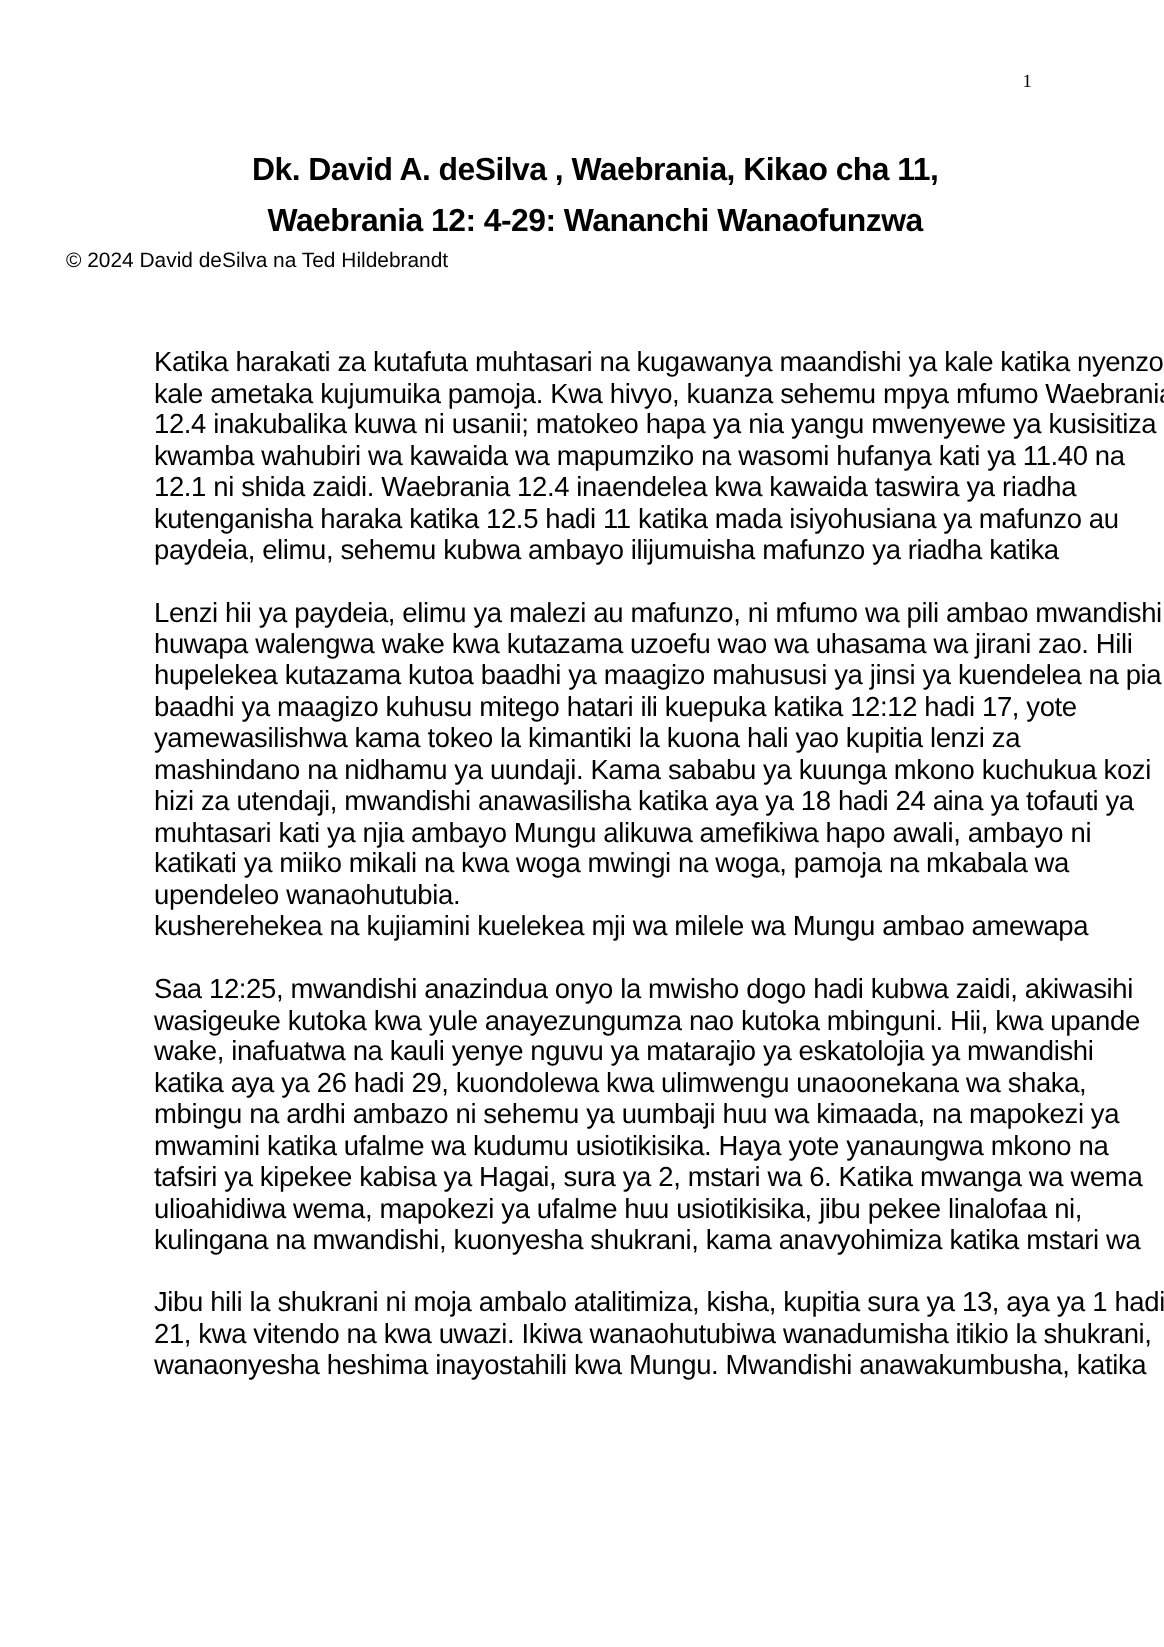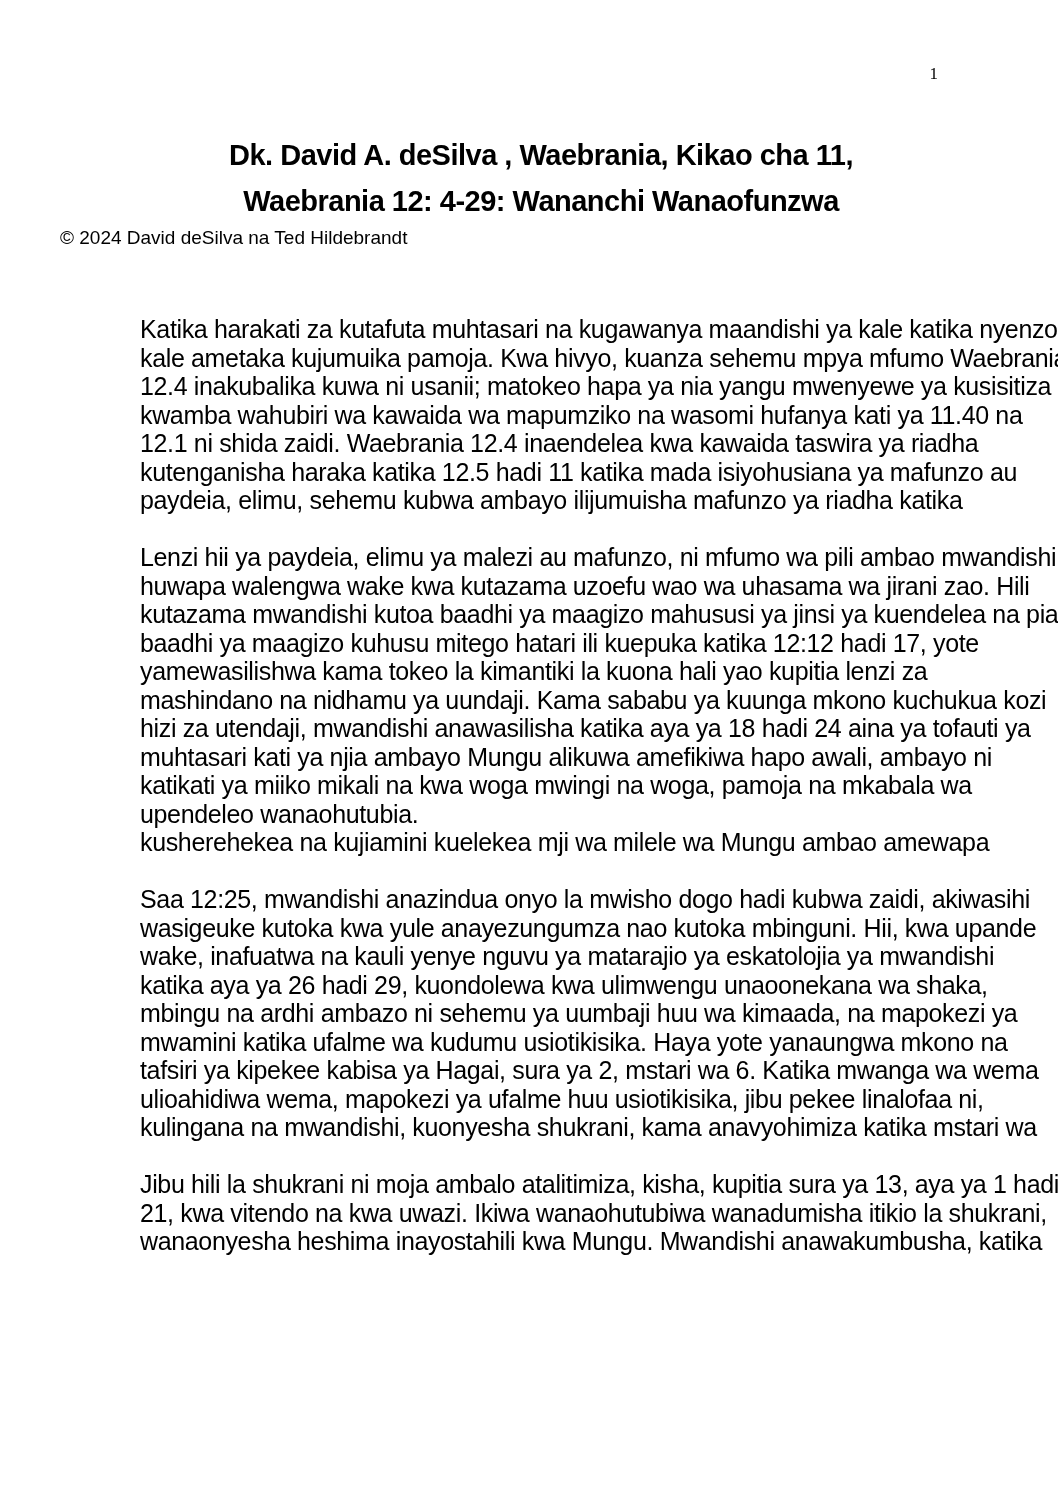--- a/index.html
+++ b/index.html
@@ -44,21 +44,21 @@
       <span class="line">kale ametaka kujumuika pamoja. Kwa hivyo, kuanza sehemu mpya mfumo Waebrania</span>
       <span class="line">12.4 inakubalika kuwa ni usanii; matokeo hapa ya nia yangu mwenyewe ya kusisitiza</span>
       <span class="line">kwamba wahubiri wa kawaida wa mapumziko na wasomi hufanya kati ya 11.40 na</span>
       <span class="line">12.1 ni shida zaidi. Waebrania 12.4 inaendelea kwa kawaida taswira ya riadha</span>
       <span class="line">kutenganisha haraka katika 12.5 hadi 11 katika mada isiyohusiana ya mafunzo au</span>
       <span class="line">paydeia, elimu, sehemu kubwa ambayo ilijumuisha mafunzo ya riadha katika</span>
     </div>
     <div class="para">
       <span class="line">Lenzi hii ya paydeia, elimu ya malezi au mafunzo, ni mfumo wa pili ambao mwandishi</span>
       <span class="line">huwapa walengwa wake kwa kutazama uzoefu wao wa uhasama wa jirani zao. Hili</span>
-      <span class="line">kutazama mwandishi kutoa baadhi ya maagizo mahususi ya jinsi ya kuendelea na pia</span>
+      <span class="line">hupelekea kutazama kutoa baadhi ya maagizo mahususi ya jinsi ya kuendelea na pia</span>
       <span class="line">baadhi ya maagizo kuhusu mitego hatari ili kuepuka katika 12:12 hadi 17, yote</span>
       <span class="line">yamewasilishwa kama tokeo la kimantiki la kuona hali yao kupitia lenzi za</span>
       <span class="line">mashindano na nidhamu ya uundaji. Kama sababu ya kuunga mkono kuchukua kozi</span>
       <span class="line">hizi za utendaji, mwandishi anawasilisha katika aya ya 18 hadi 24 aina ya tofauti ya</span>
       <span class="line">muhtasari kati ya njia ambayo Mungu alikuwa amefikiwa hapo awali, ambayo ni</span>
       <span class="line">katikati ya miiko mikali na kwa woga mwingi na woga, pamoja na mkabala wa</span>
       <span class="line">upendeleo wanaohutubia.</span>
       <span class="line">kusherehekea na kujiamini kuelekea mji wa milele wa Mungu ambao amewapa</span>
     </div>
     <div class="para">

